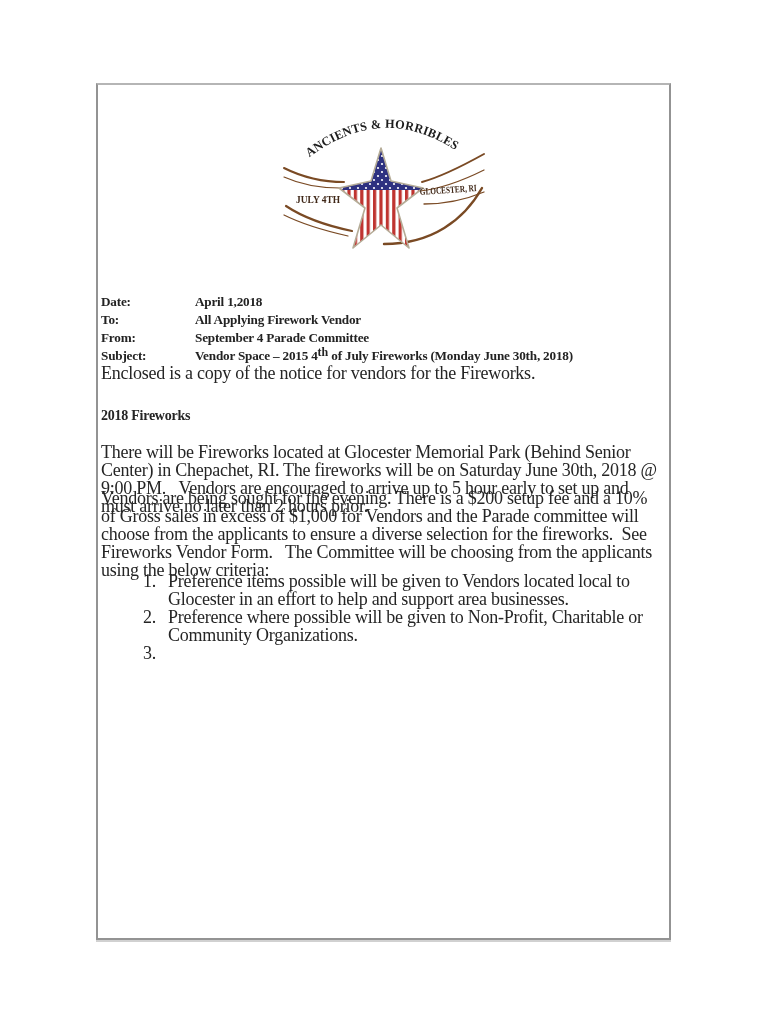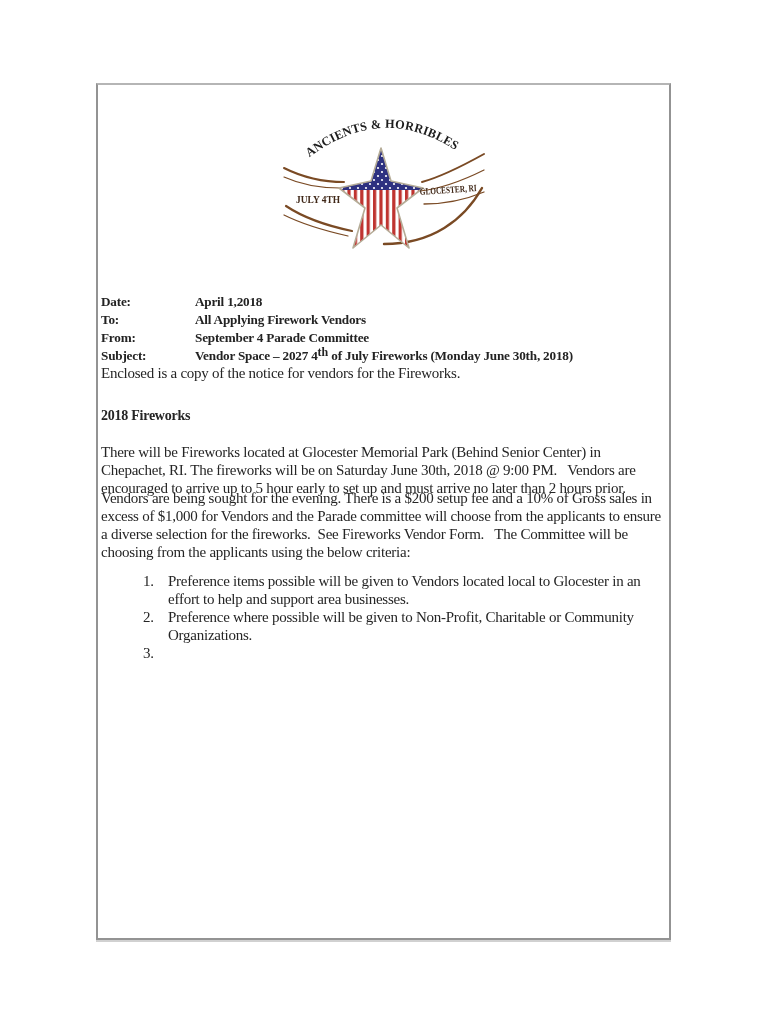--- a/index.html
+++ b/index.html
@@ -54,21 +54,21 @@
     font-size: 12px;
     position: relative;
     top: -4.5px;
     letter-spacing: 0;
   }
   .doc-text {
     position: absolute;
     left: 3px;
     right: 5px;
     margin: 0;
-    font-size: 15px;
+    font-size: 18px;
     line-height: 18px;
     color: #252525;
     letter-spacing: -0.25px;
   }
   .intro   { top: 279px; }
   .heading { top: 322px; font-weight: bold; font-size: 14px; }
   .para1   { top: 358px; }
   .para2   { top: 404px; }
   .criteria-list { top: 487px; }
   .crit-row { display: flex; align-items: flex-start; }
@@ -129,27 +129,27 @@
         <text x="12" y="105" font-family="'Liberation Serif', serif" font-size="10.5" font-weight="bold" fill="#3f2717" textLength="44" lengthAdjust="spacingAndGlyphs">JULY 4TH</text>
         <text x="136" y="97" font-family="'Liberation Serif', serif" font-size="9.5" font-weight="bold" fill="#3f2717" textLength="57" lengthAdjust="spacingAndGlyphs" transform="rotate(-4 136 97)">GLOCESTER, RI</text>
       </svg>
     </div>
 
     <div class="memo-block">
       <div class="memo-row">
         <span class="memo-label">Date:</span><span>April 1,2018</span>
       </div>
       <div class="memo-row">
-        <span class="memo-label">To:</span><span>All Applying Firework Vendors</span>
+        <span class="memo-label">To:</span><span>All Applying Firework Vendor</span>
       </div>
       <div class="memo-row">
         <span class="memo-label">From:</span><span>September 4 Parade Committee</span>
       </div>
       <div class="memo-row">
-        <span class="memo-label">Subject:</span><span><span>Vendor Space – 2027 4</span><span class="sup-th">th</span><span> of July Fireworks (Monday June 30th, 2018)</span></span>
+        <span class="memo-label">Subject:</span><span><span>Vendor Space – 2015 4</span><span class="sup-th">th</span><span> of July Fireworks (Monday June 30th, 2018)</span></span>
       </div>
     </div>
 
     <p class="doc-text intro">Enclosed is a copy of the notice for vendors for the Fireworks.</p>
 
     <h3 class="doc-text heading">2018 Fireworks</h3>
 
     <p class="doc-text para1">There will be Fireworks located at Glocester Memorial Park (Behind Senior Center) in Chepachet, RI.  The fireworks will be on Saturday June 30th, 2018 @ 9:00 PM. &nbsp; Vendors are encouraged to arrive up to 5 hour early to set up and must arrive no later than 2 hours prior.</p>
 
     <p class="doc-text para2">Vendors are being sought for the evening. There is a $200 setup fee and a 10% of Gross sales in excess of $1,000 for Vendors and the Parade committee will choose from the applicants to ensure a diverse selection for the fireworks. &nbsp;See Fireworks Vendor Form. &nbsp; The Committee will be choosing from the applicants using the below criteria:</p>

